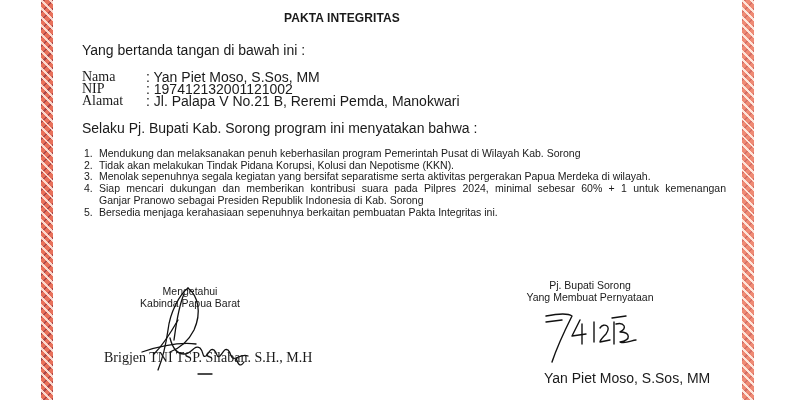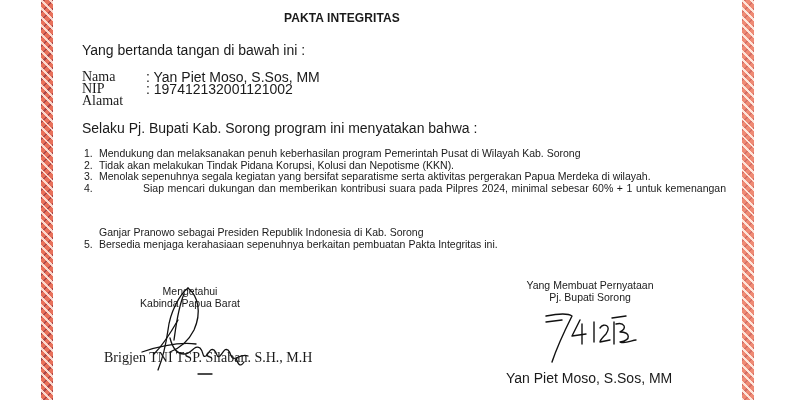--- a/index.html
+++ b/index.html
@@ -68,34 +68,34 @@
       line-height: 11.7px;
     }
     .list-item {
       display: flex;
     }
     .list-num {
       width: 15px;
       flex: 0 0 15px;
     }
     .list-text { flex: 1; }
-    .list-text.justify { text-align: justify; text-align-last: justify; margin-left: 44px; }
-    .list-cont { padding-left: 15px; margin-top: 32px; }
+    .list-text.justify { text-align: justify; text-align-last: justify; }
+    .list-cont { padding-left: 15px; }
     .place-date { left: 332px; top: 261px; }
     .place-date .gap { display: inline-block; width: 22px; }
     .sig-block {
       position: absolute;
       text-align: center;
       font-size: 10.5px;
       line-height: 12px;
     }
     .sig-left { left: 95px; width: 190px; top: 285px; }
     .sig-right { left: 495px; width: 190px; top: 279px; }
     .sig-name-left { left: 104px; top: 352px; font-family: Liberation Serif, serif; }
-    .sig-name-right { left: 506px; top: 372px; text-align: right; }
+    .sig-name-right { left: 544px; top: 372px; text-align: right; }
     .signature {
       position: absolute;
     }
   </style>
 </head>
 <body>
 
 <div class="page">
 
   <div class="border left"></div>
@@ -105,20 +105,21 @@
 
   <div class="txt intro">Yang bertanda tangan di bawah ini :</div>
 
   <div class="txt field-label row-nama">Nama</div>
   <div class="txt field-value row-nama">: Yan Piet Moso, S.Sos, MM</div>
 
   <div class="txt field-label row-nip">NIP</div>
   <div class="txt field-value row-nip">: 197412132001121002</div>
 
   <div class="txt field-label row-alamat">Alamat</div>
+  <div class="txt field-value row-alamat">: Jl. Palapa V No.21 B, Reremi Pemda, Manokwari</div>
 
   <div class="txt selaku">Selaku Pj. Bupati Kab. Sorong program ini menyatakan bahwa :</div>
 
   <div class="list">
     <div class="list-item">
       <span class="list-num">1.</span>
       <span class="list-text">Mendukung dan melaksanakan penuh keberhasilan program Pemerintah Pusat di Wilayah Kab. Sorong</span>
     </div>
     <div class="list-item">
       <span class="list-num">2.</span>
@@ -154,22 +155,22 @@
       <path d="M2 70 C20 64, 40 60, 56 62"></path>
       <path d="M30 56 C32 64, 36 72, 44 72 C52 72, 54 62, 60 66 C64 70, 62 76, 66 74 C70 70, 70 66, 74 68 C78 72, 76 76, 80 74 C84 70, 84 66, 88 68 C92 72, 90 78, 96 76 C100 74, 104 72, 108 74"></path>
       <path d="M96 76 C98 82, 100 86, 104 80"></path>
       <path d="M58 92 L72 92"></path>
     </g>
   </svg>
 
   <div class="txt sig-name-left">Brigjen TNI TSP. Silaban. S.H., M.H</div>
 
   <div class="sig-block sig-right">
+    <div>Pj. Bupati Sorong</div>
     <div>Yang Membuat Pernyataan</div>
-    <div>Pj. Bupati Sorong</div>
   </div>
 
   <svg class="signature" style="left:540px; top:310px;" width="100" height="56" viewBox="0 0 100 56">
     <g fill="none" stroke="#111" stroke-width="1.4" stroke-linecap="round" stroke-linejoin="round">
       <path d="M6 6 C16 4, 28 3, 32 6 C26 18, 18 34, 12 52"></path>
       <path d="M6 12 L22 10"></path>
       <path d="M40 10 L32 26 L46 24"></path>
       <path d="M42 14 L42 34"></path>
       <path d="M54 12 L54 32"></path>
       <path d="M60 18 C64 12, 72 16, 66 24 C62 28, 60 30, 60 32 L70 30"></path>

